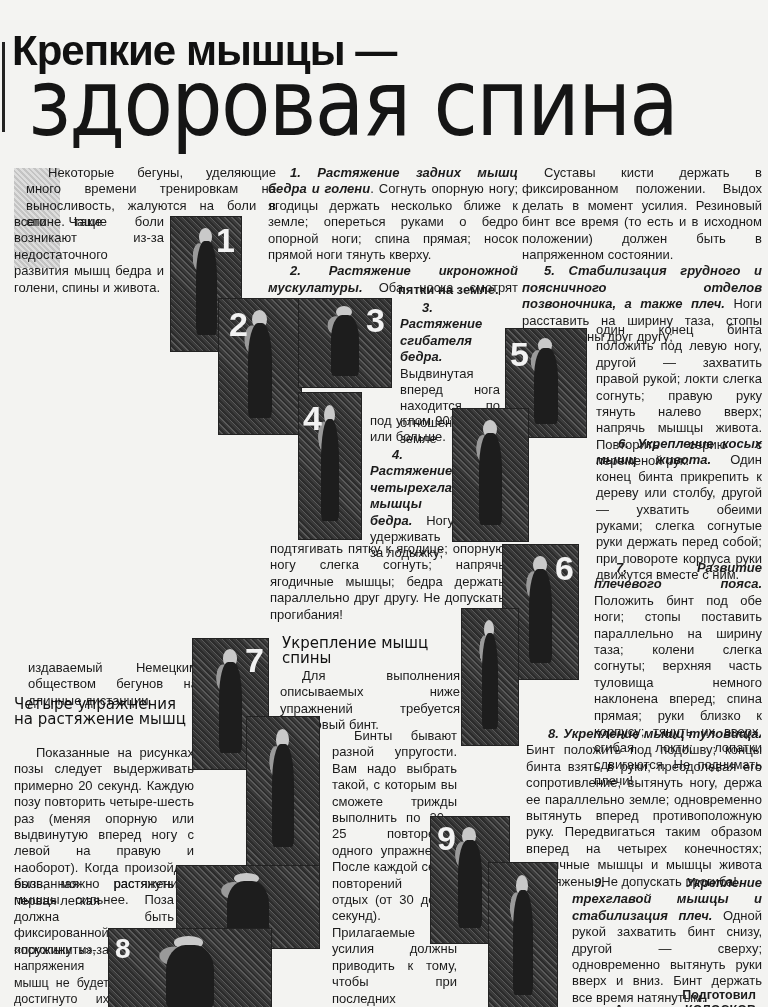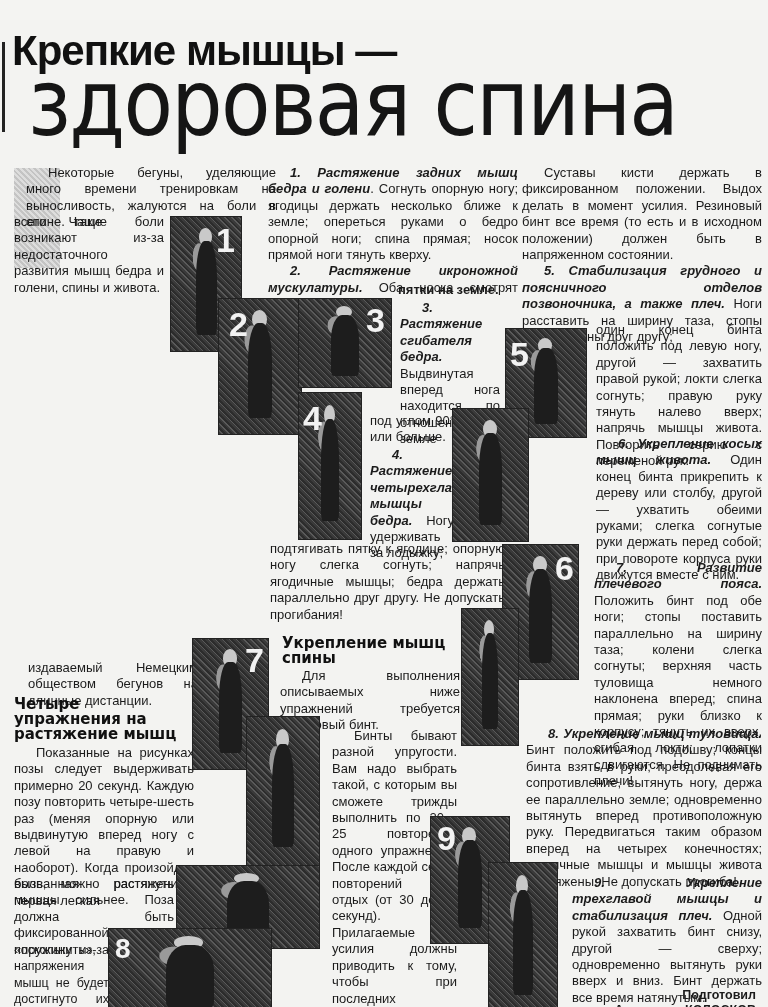--- a/index.html
+++ b/index.html
@@ -5,21 +5,21 @@
   html,body{margin:0;padding:0;}
   body{width:768px;height:1007px;background:#f4f4f2;position:relative;overflow:hidden;font-family:"Liberation Sans",sans-serif;color:#1a1a1a;}
   .page{position:absolute;left:0;top:0;width:768px;height:1007px;background:#f3f3f1;margin-top:20px;}
   .leftbar{position:absolute;left:2px;top:22px;width:3px;height:90px;background:#222;}
   .title1{position:absolute;left:12px;top:10px;font-family:"Liberation Sans",sans-serif;font-weight:bold;font-size:42px;letter-spacing:-1px;color:#111;line-height:1;white-space:nowrap;transform:scaleX(1.0);transform-origin:left;text-align:center;}
   .title2{position:absolute;left:28px;top:38px;font-family:"DejaVu Sans",sans-serif;font-weight:normal;font-size:92px;line-height:1;color:#151515;white-space:nowrap;letter-spacing:-2px;transform:scaleX(0.88);transform-origin:left;}
   .t{position:absolute;font-size:13px;line-height:16.4px;text-align:justify;color:#1b1b1b;}
   .t p{margin:0;text-indent:22px;}
   .t p.ni{text-indent:0;}
   .b{font-weight:bold;font-style:italic;}
-  .h{position:absolute;font-family:"DejaVu Sans",sans-serif;font-weight:bold;font-size:15px;line-height:15px;color:#111;}
+  .h{position:absolute;font-family:"DejaVu Sans",sans-serif;font-weight:normal;font-size:15px;line-height:15px;color:#111;}
   .photo{position:absolute;background:
       radial-gradient(ellipse at 40% 30%, #9a9a9a 0 10%, transparent 11%),
       repeating-linear-gradient(45deg,#3a3a3a 0 2px,#5a5a5a 2px 3px,#2c2c2c 3px 5px);
       border:1px solid #222;overflow:hidden;}
   .photo .fig{position:absolute;left:35%;top:18%;width:30%;height:70%;background:#1d1d1d;border-radius:40% 40% 10% 10%;}
   .photo .head{position:absolute;left:40%;top:8%;width:18%;height:14%;background:#c9c9c9;border-radius:50%;}
   .num{position:absolute;font-family:"Liberation Sans",sans-serif;font-weight:bold;font-size:34px;color:#f2f2f2;line-height:1;}
   .drop{position:absolute;left:14px;top:148px;width:46px;height:100px;background:repeating-linear-gradient(45deg,#b8b8b8 0 2px,#d8d8d8 2px 4px);opacity:.8;}
   .right{text-align:right;}
 </style>

